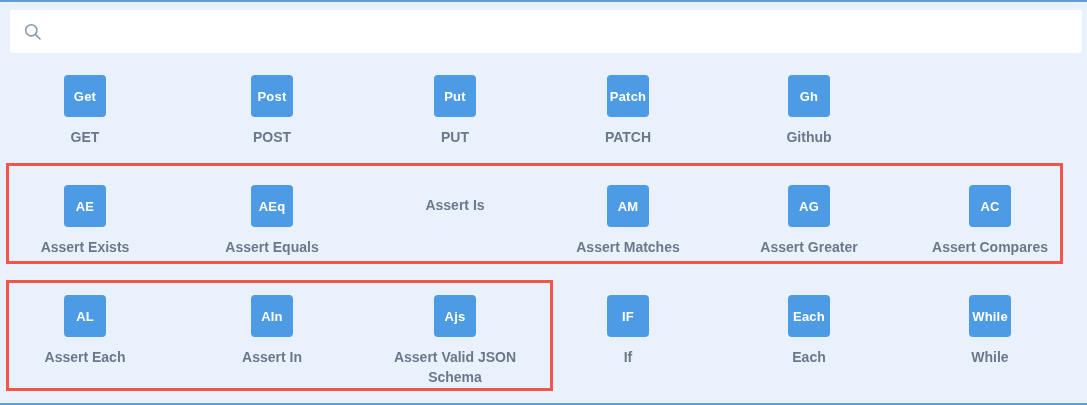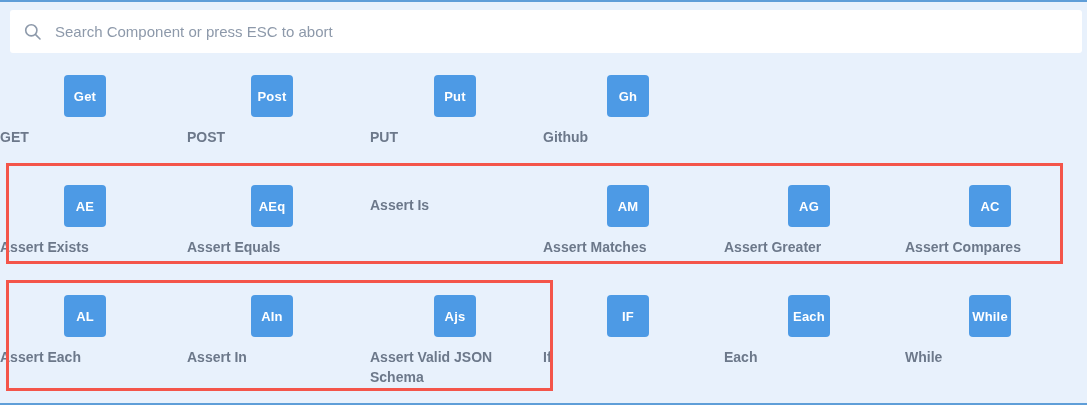--- a/index.html
+++ b/index.html
@@ -27,21 +27,21 @@
     margin-left:13px; font-size:15px; color:#3a4555;
     font-family:"Liberation Sans", sans-serif;
   }
   .searchbar input::placeholder { color:#8d99aa; opacity:1; }
 
   .row { position:absolute; left:0; width:1087px; height:100px; }
   .row-1 { top:73px; }
   .row-2 { top:183px;padding-left:48px; }
   .row-3 { top:293px; }
 
-  .cell { position:absolute; width:170px; text-align:left; cursor:pointer; }
+  .cell { position:absolute; width:170px; text-align:center; cursor:pointer; }
   .cell:nth-child(1){ left:0px; }
   .cell:nth-child(2){ left:187px; }
   .cell:nth-child(3){ left:370px; }
   .cell:nth-child(4){ left:543px; }
   .cell:nth-child(5){ left:724px; }
   .cell:nth-child(6){ left:905px; }
 
   .tile {
     width:42px; height:42px; margin:0 auto;
     background:#4d9ae5; border-radius:4px;
@@ -68,35 +68,38 @@
 
 <div class="panel">
 
   <div class="searchbar">
     <span class="icon">
       <svg width="18" height="18" viewBox="0 0 18 18">
         <circle cx="7.3" cy="7.3" r="5.6" fill="none" stroke="#8d99aa" stroke-width="1.6"></circle>
         <line x1="11.6" y1="11.6" x2="16" y2="16" stroke="#8d99aa" stroke-width="1.6" stroke-linecap="round"></line>
       </svg>
     </span>
-    <input type="text" value="" placeholder="Search Component or press ESC to abort" style="">
   </div>
 
   <div class="row row-1">
     <div class="cell">
       <div class="tile">Get</div>
       <div class="label">GET</div>
     </div>
     <div class="cell">
       <div class="tile">Post</div>
       <div class="label">POST</div>
     </div>
     <div class="cell">
       <div class="tile">Put</div>
       <div class="label">PUT</div>
+    </div>
+    <div class="cell">
+      <div class="tile">Patch</div>
+      <div class="label">PATCH</div>
     </div>
     <div class="cell">
       <div class="tile">Gh</div>
       <div class="label">Github</div>
     </div>
   </div>
 
   <div class="row row-2">
     <div class="cell">
       <div class="tile">AE</div>

